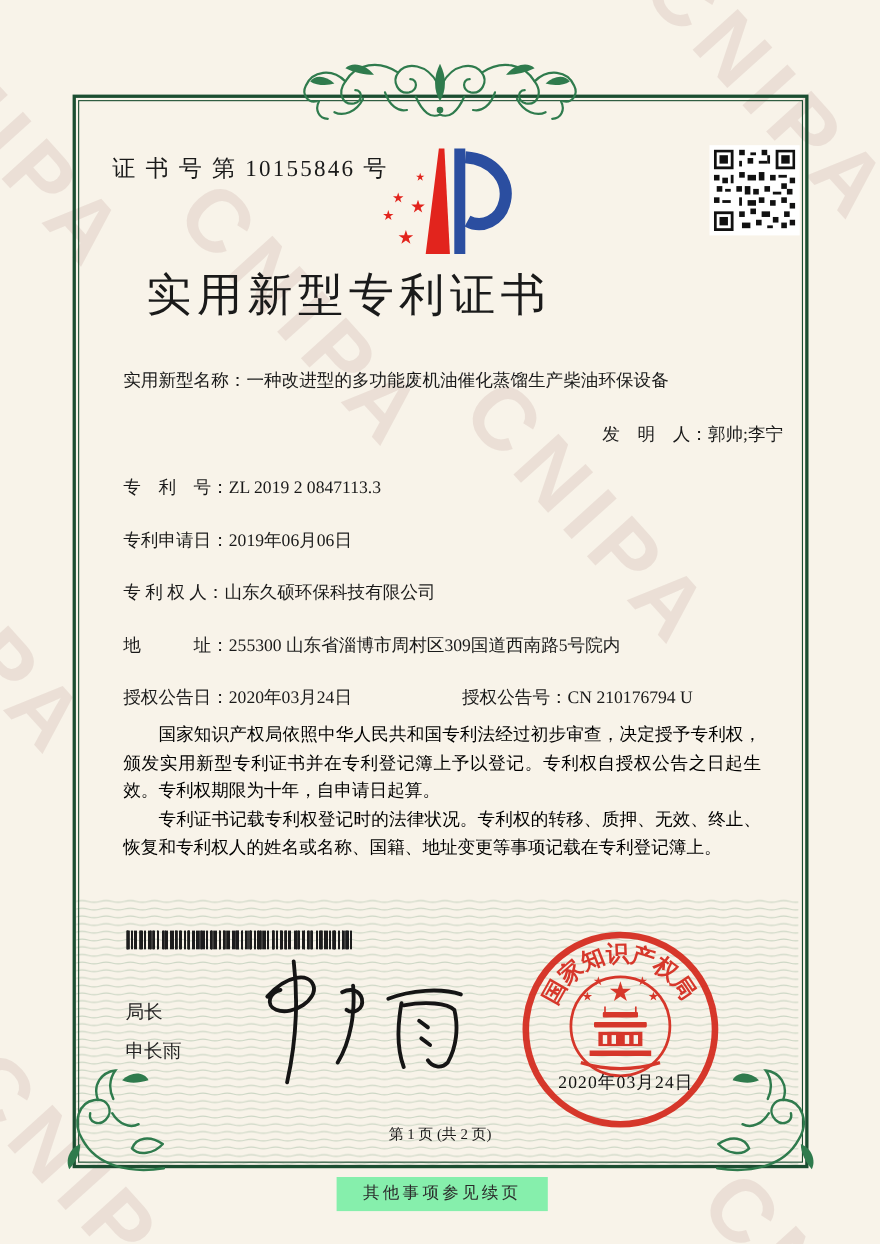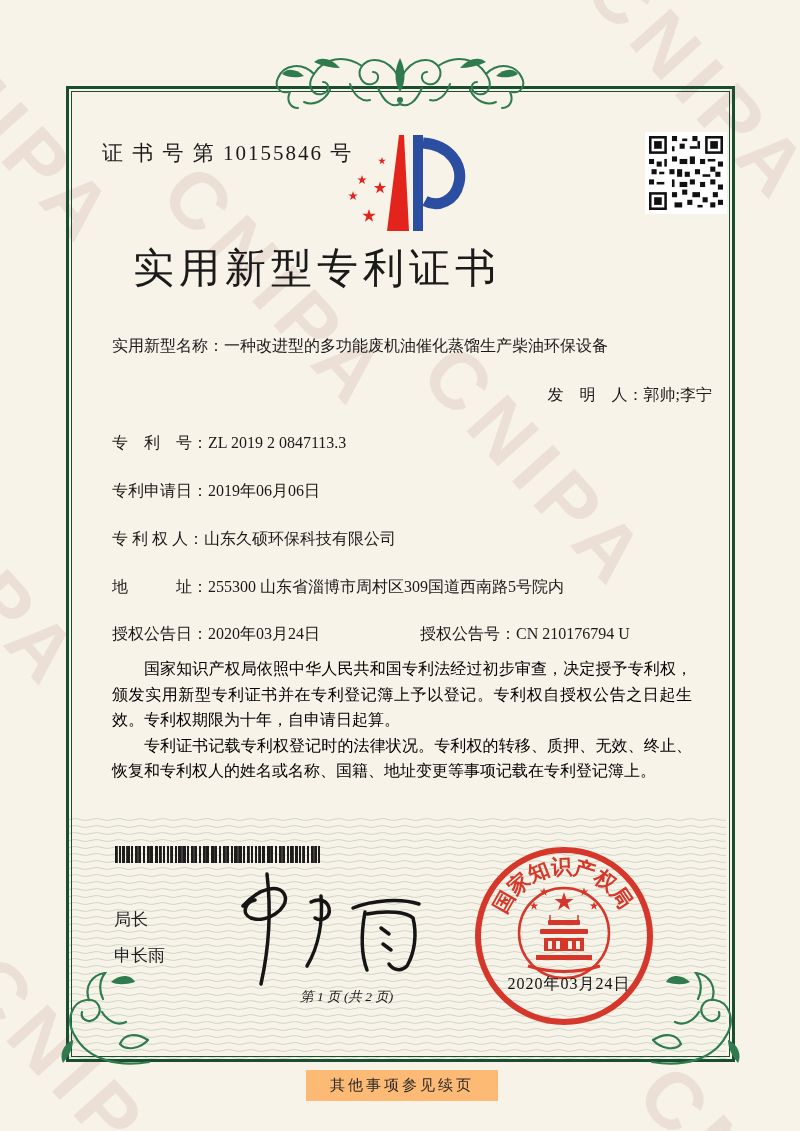--- a/index.html
+++ b/index.html
@@ -42,23 +42,23 @@
        repeating-linear-gradient(90deg,#1c1c1c 0 1px,transparent 1px 7px),
        repeating-linear-gradient(90deg,rgba(30,30,30,0.85) 0 3px,transparent 3px 11px);}
   .sig-title{position:absolute;left:114px;top:908px;font-size:17px;z-index:4;
      font-family:"Liberation Sans","DejaVu Sans",sans-serif;color:#222;}
   .sig-name{position:absolute;left:114px;top:944px;font-size:17px;z-index:4;
      font-family:"Liberation Sans","DejaVu Sans",sans-serif;color:#222;}
   .signature{position:absolute;left:215px;top:868px;z-index:5;}
   .seal{position:absolute;left:464px;top:836px;z-index:5;}
   .seal-date{position:absolute;left:494px;top:974px;width:150px;text-align:center;
      font-size:16px;letter-spacing:1px;color:#111;z-index:6;}
-  .page-info{position:absolute;left:300px;top:988px;width:200px;
-     font-size:13.5px;z-index:4;font-style:italic;}
-  .cont-note{position:absolute;left:306px;top:1070px;width:192px;height:31px;background:#fdba74;
+  .page-info{position:absolute;left:300px;top:1022px;width:200px;text-align:center;
+     font-size:13.5px;z-index:4;}
+  .cont-note{position:absolute;left:306px;top:1070px;width:192px;height:31px;background:#86efac;
      text-align:center;line-height:31px;font-size:15px;letter-spacing:3px;color:#2a2a2a;z-index:4;}
 </style>
 </head>
 <body>
 
 <div class="page">
 
   <svg width="0" height="0" style="position:absolute">
     <defs>
       <path id="star" d="M0,-1 L-0.225,-0.309 L-0.951,-0.309 L-0.363,0.118 L-0.588,0.809 L0,0.382 L0.588,0.809 L0.363,0.118 L0.951,-0.309 L0.225,-0.309 Z"></path>

